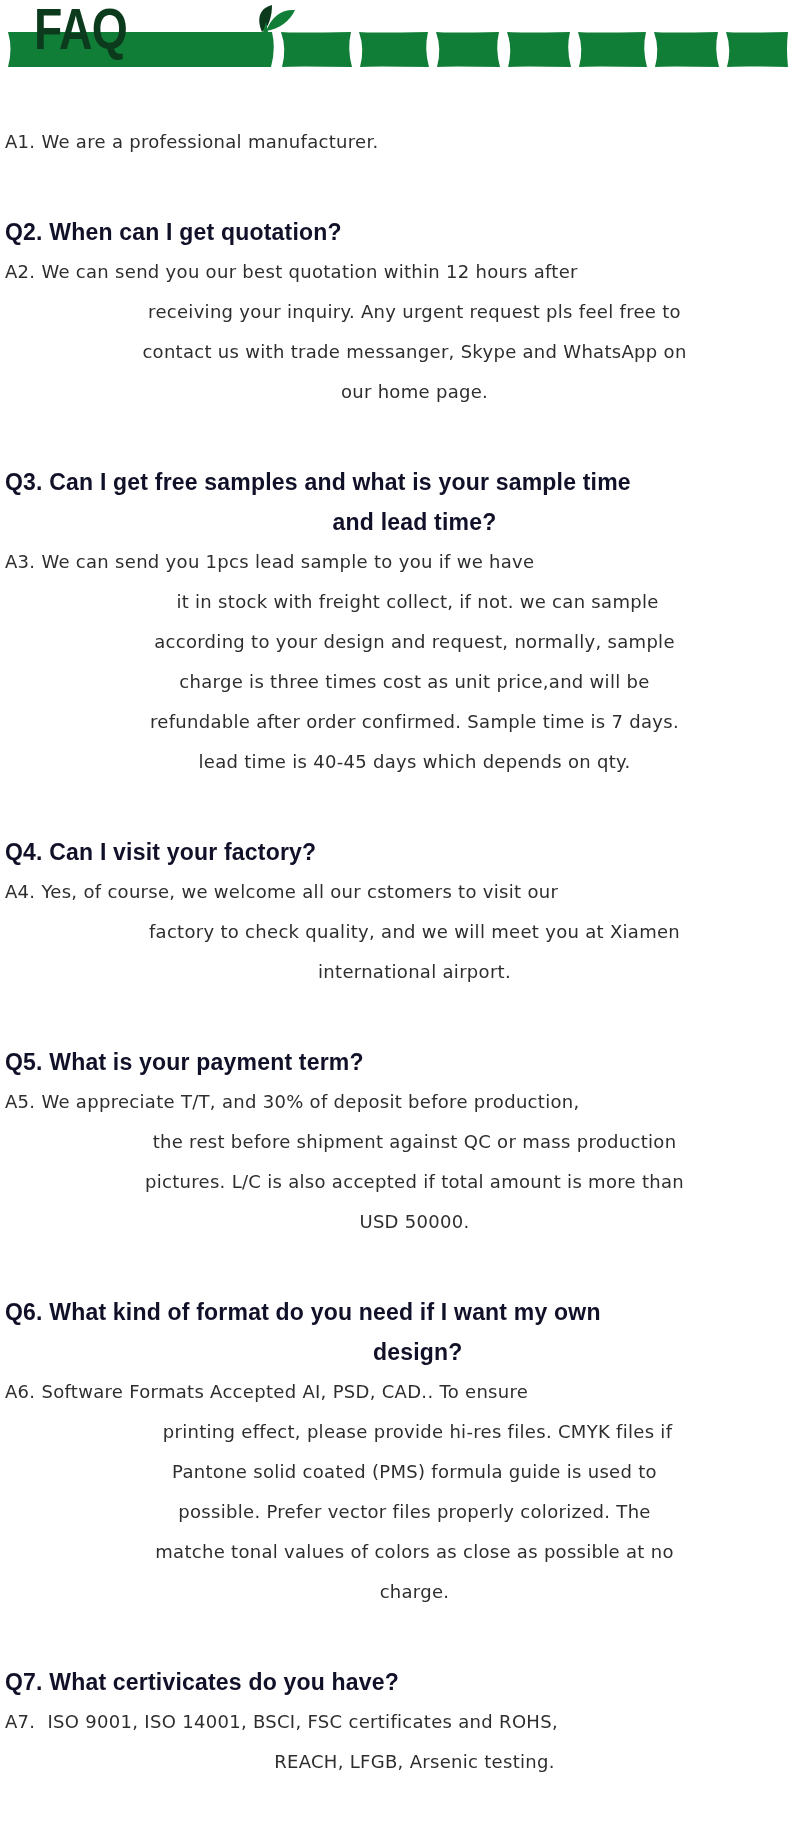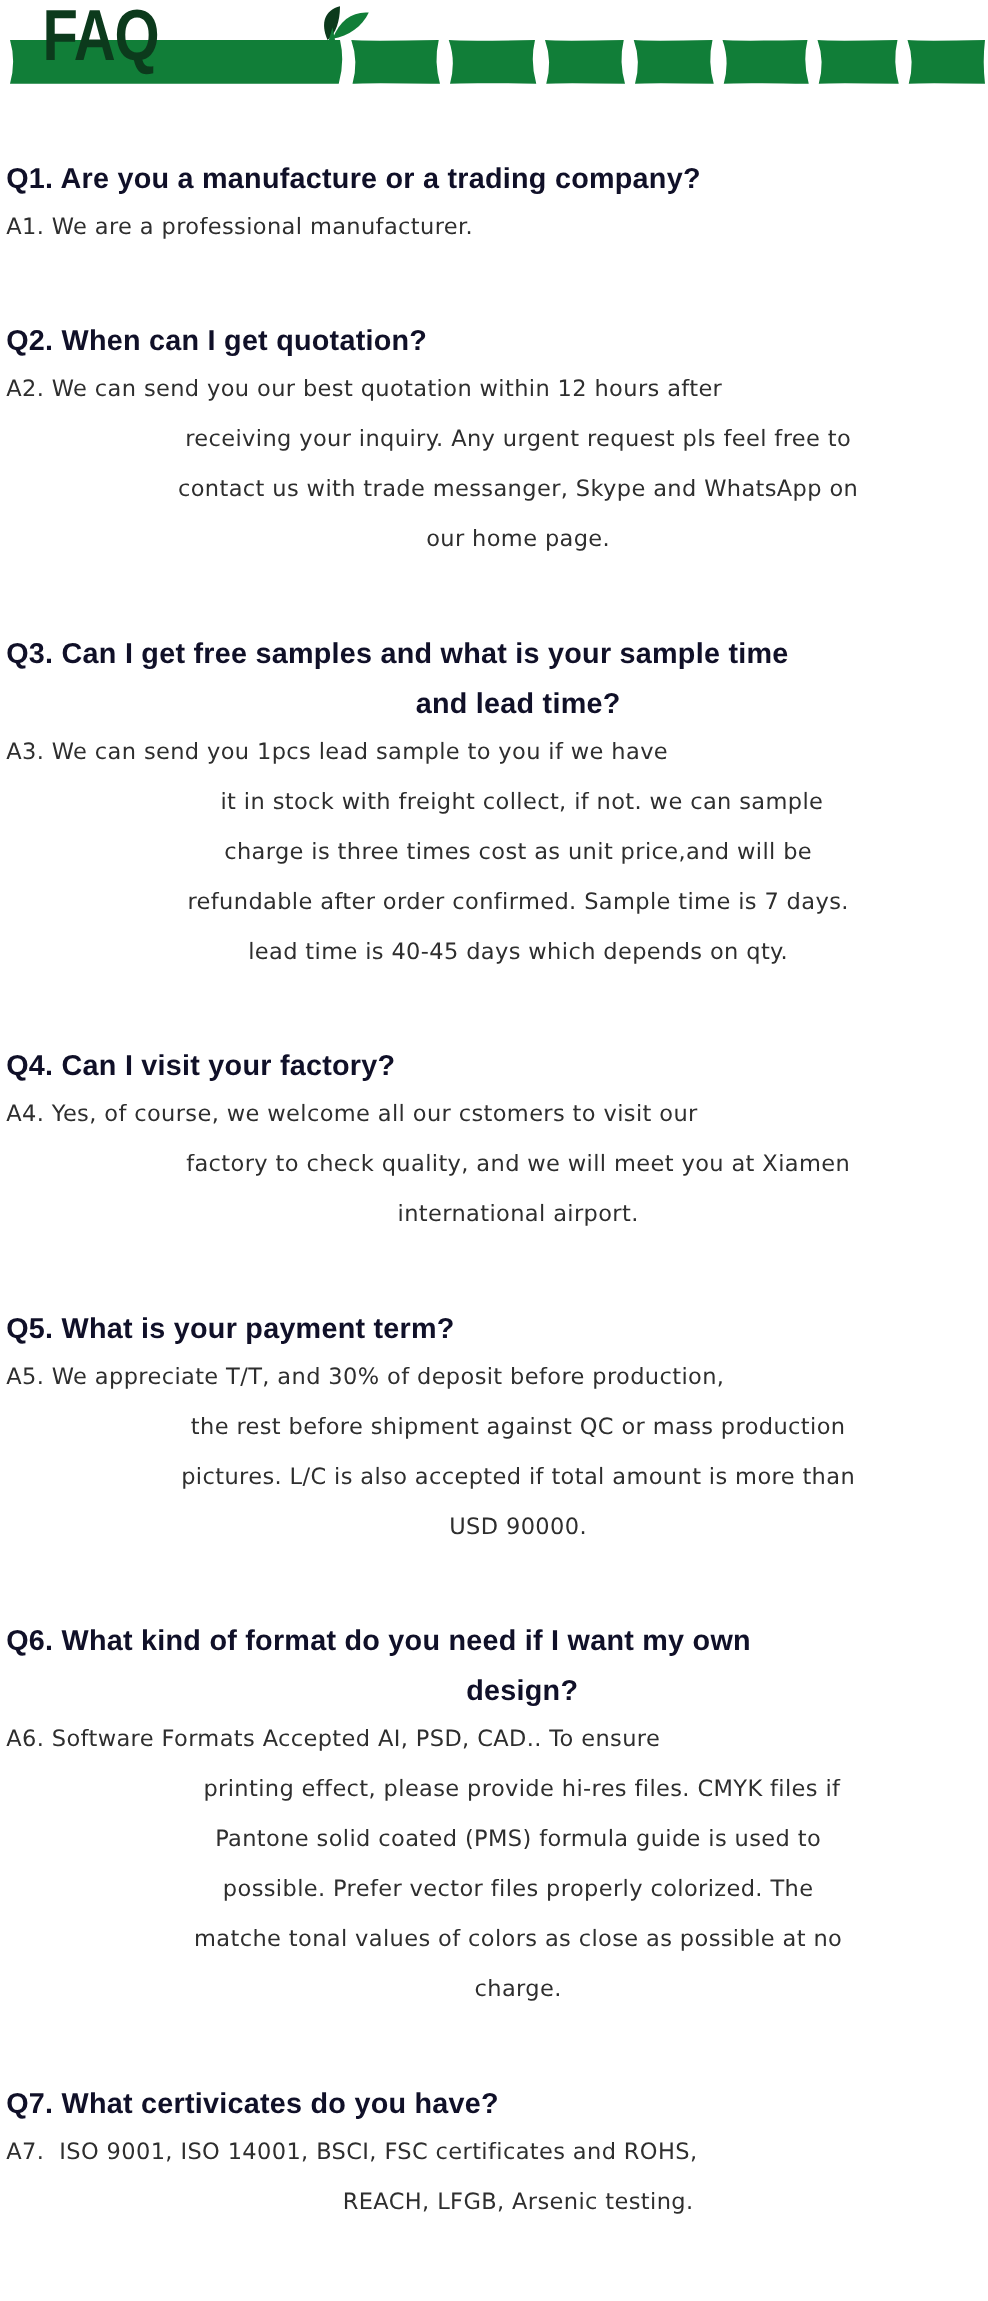--- a/index.html
+++ b/index.html
@@ -87,23 +87,20 @@
       <path fill="var(--leaf-dark)" d="M262 28 C256 14, 260 4, 272 1 C272 12, 269 23, 262 28 Z"></path>
       <path fill="var(--green)" d="M266 27 C272 12, 282 5, 295 6 C290 17, 279 25, 266 27 Z"></path>
       <path fill="var(--green)" d="M263 28 L268 28 L266 18 Z"></path>
     </g>
   </svg>
   <div class="faq-title">FAQ</div>
 </header>
 
 <main class="faq-main">
     <section class="faq-item">
-      <h2 class="q">
-        <div class="line">Q1. Are you a manufacture or a trading company?</div>
-      </h2>
       <div class="a">
         <div class="line">A1. We are a professional manufacturer.</div>
       </div>
     </section>
     <section class="faq-item">
       <h2 class="q">
         <div class="line">Q2. When can I get quotation?</div>
       </h2>
       <div class="a">
         <div class="line">A2. We can send you our best quotation within 12 hours after</div>
@@ -113,20 +110,21 @@
       </div>
     </section>
     <section class="faq-item">
       <h2 class="q">
         <div class="line">Q3. Can I get free samples and what is your sample time</div>
         <div class="line cont">and lead time?</div>
       </h2>
       <div class="a">
         <div class="line">A3. We can send you 1pcs lead sample to you if we have</div>
         <div class="line cont"> it in stock with freight collect, if not. we can sample</div>
+        <div class="line cont">according to your design and request, normally, sample</div>
         <div class="line cont">charge is three times cost as unit price,and will be</div>
         <div class="line cont">refundable after order confirmed. Sample time is 7 days.</div>
         <div class="line cont">lead time is 40-45 days which depends on qty.</div>
       </div>
     </section>
     <section class="faq-item">
       <h2 class="q">
         <div class="line">Q4. Can I visit your factory?</div>
       </h2>
       <div class="a">
@@ -136,21 +134,21 @@
       </div>
     </section>
     <section class="faq-item">
       <h2 class="q">
         <div class="line">Q5. What is your payment term?</div>
       </h2>
       <div class="a">
         <div class="line">A5. We appreciate T/T, and 30% of deposit before production,</div>
         <div class="line cont">the rest before shipment against QC or mass production</div>
         <div class="line cont">pictures. L/C is also accepted if total amount is more than</div>
-        <div class="line cont">USD 90000.</div>
+        <div class="line cont">USD 50000.</div>
       </div>
     </section>
     <section class="faq-item">
       <h2 class="q">
         <div class="line">Q6. What kind of format do you need if I want my own</div>
         <div class="line cont"> design?</div>
       </h2>
       <div class="a">
         <div class="line">A6. Software Formats Accepted AI, PSD, CAD.. To ensure</div>
         <div class="line cont"> printing effect, please provide hi-res files. CMYK files if</div>

